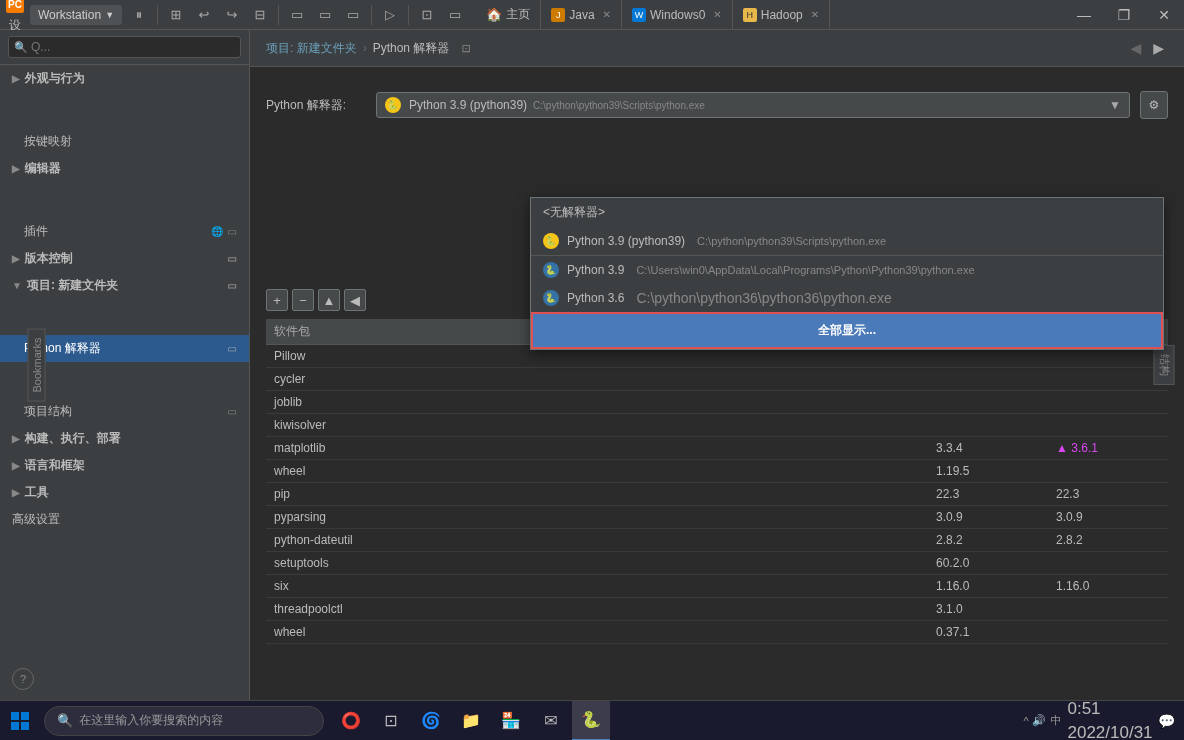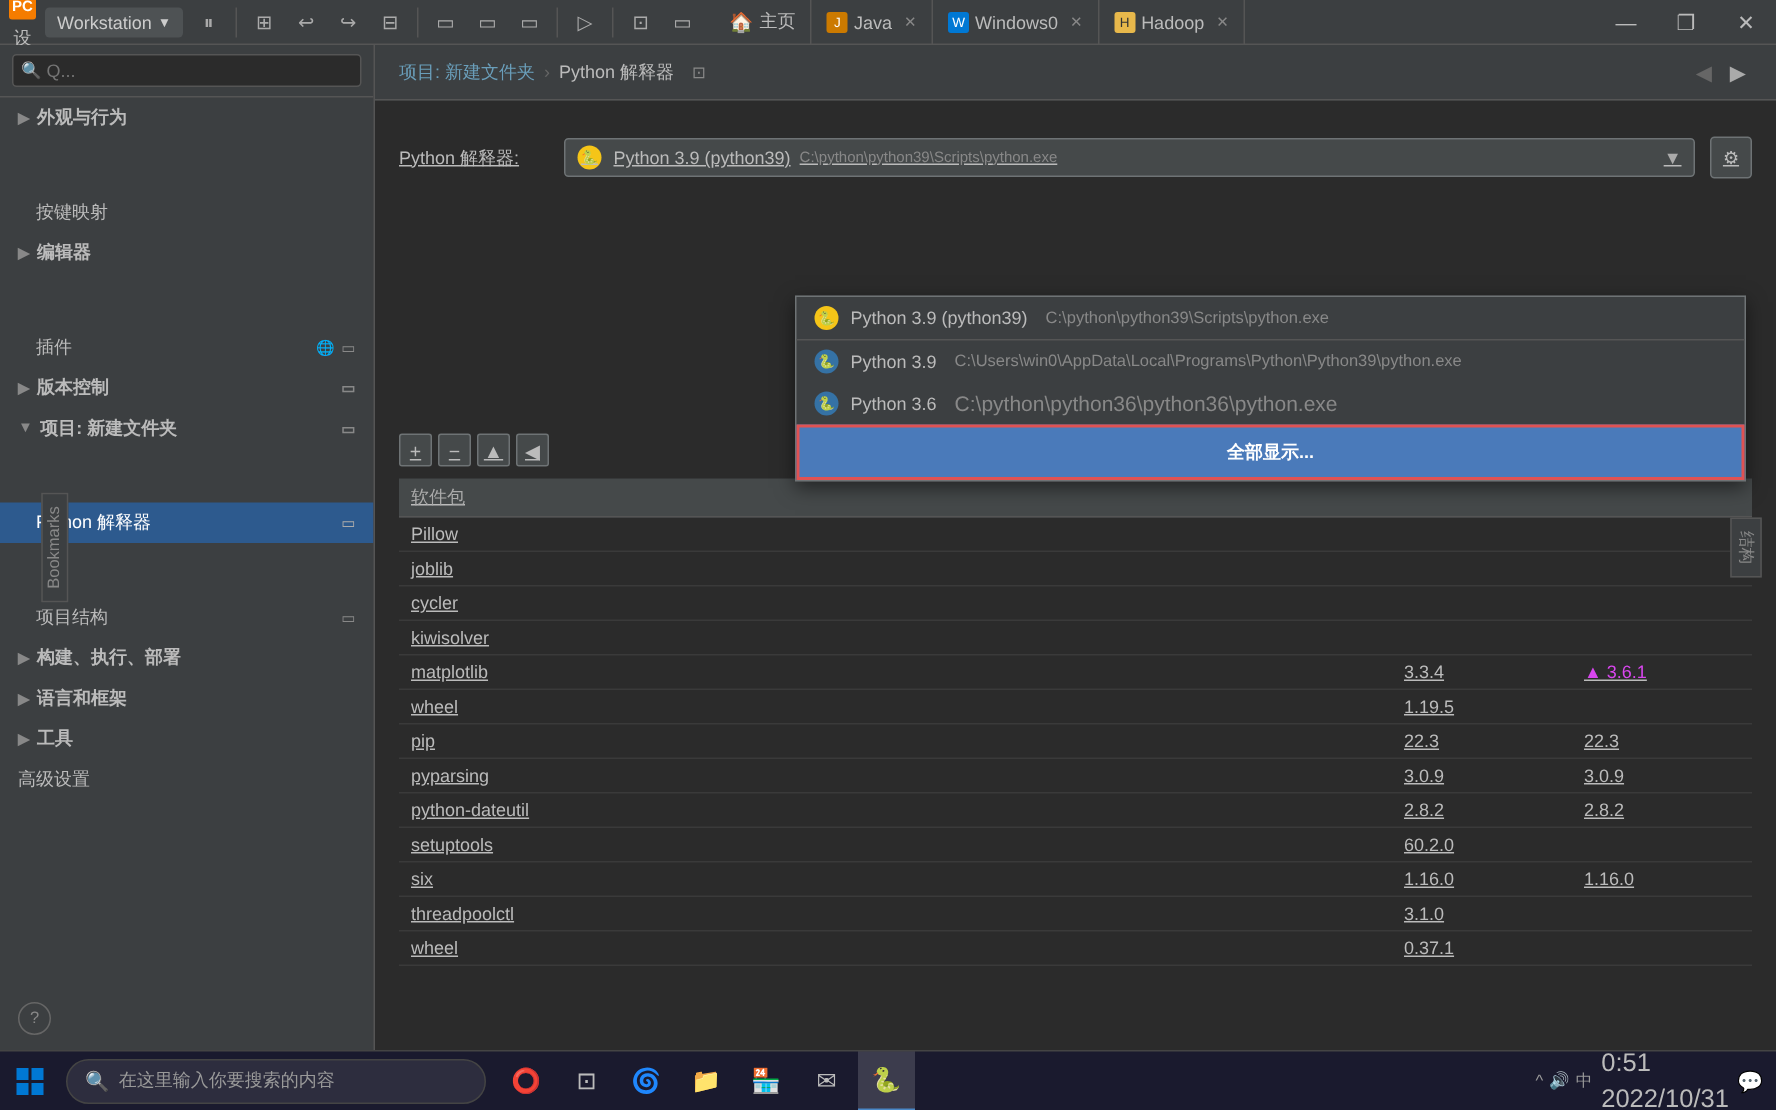--- a/index.html
+++ b/index.html
@@ -135,21 +135,20 @@
     .breadcrumb-link { color: #6a9eba; cursor: pointer; }
     .breadcrumb-sep { color: #666; }
     .breadcrumb-current { color: #bbb; }
     .breadcrumb-icon { color: #888; font-size: 11px; }
 
     #content-body {
       padding: 24px 16px;
       flex: 1;
       overflow-y: auto;
       position: relative;
-      text-decoration: underline;
     }
 
     .interpreter-row {
       display: flex; align-items: center; gap: 10px; margin-bottom: 16px;
     }
     .interpreter-label { color: #bbb; white-space: nowrap; min-width: 100px; }
     .interpreter-select {
       flex: 1;
       background: #45494a;
       border: 1px solid #6e7375;
@@ -506,20 +505,23 @@
           <span>Python 3.9 (python39)</span>
           <span style="color:#888;font-size:10px;margin-left:6px;">C:\python\python39\Scripts\python.exe</span>
           <span style="margin-left:auto;color:#aaa;">▼</span>
         </div>
         <div class="gear-btn">
           <span>⚙</span>
         </div>
       </div>
 
       <div id="interpreter-dropdown">
+        <div class="dropdown-item">
+          <span>&lt;无解释器&gt;</span>
+        </div>
         <div class="dropdown-item">
           <span class="py-icon py-icon-yellow">🐍</span>
           <span>Python 3.9 (python39)</span>
           <span style="color:#888;font-size:11px;margin-left:4px;">C:\python\python39\Scripts\python.exe</span>
         </div>
         <div class="dropdown-sep"></div>
         <div class="dropdown-item">
           <span class="py-icon">🐍</span>
           <span>Python 3.9</span>
           <span style="color:#888;font-size:11px;margin-left:4px;">C:\Users\win0\AppData\Local\Programs\Python\Python39\python.exe</span>
@@ -549,26 +551,26 @@
             <th style="width:120px;"></th>
           </tr>
         </thead>
         <tbody id="pkg-tbody">
         <tr>
     <td>Pillow</td>
     <td></td>
     <td style="color:#bbb"></td>
   </tr>
             <tr>
+    <td>cycler</td>
+    <td></td>
+    <td style="color:#bbb"></td>
+  </tr>
+            <tr>
     <td>joblib</td>
-    <td></td>
-    <td style="color:#bbb"></td>
-  </tr>
-            <tr>
-    <td>cycler</td>
     <td></td>
     <td style="color:#bbb"></td>
   </tr>
             <tr>
     <td>kiwisolver</td>
     <td></td>
     <td style="color:#bbb"></td>
   </tr>
             <tr>
     <td>matplotlib</td>

